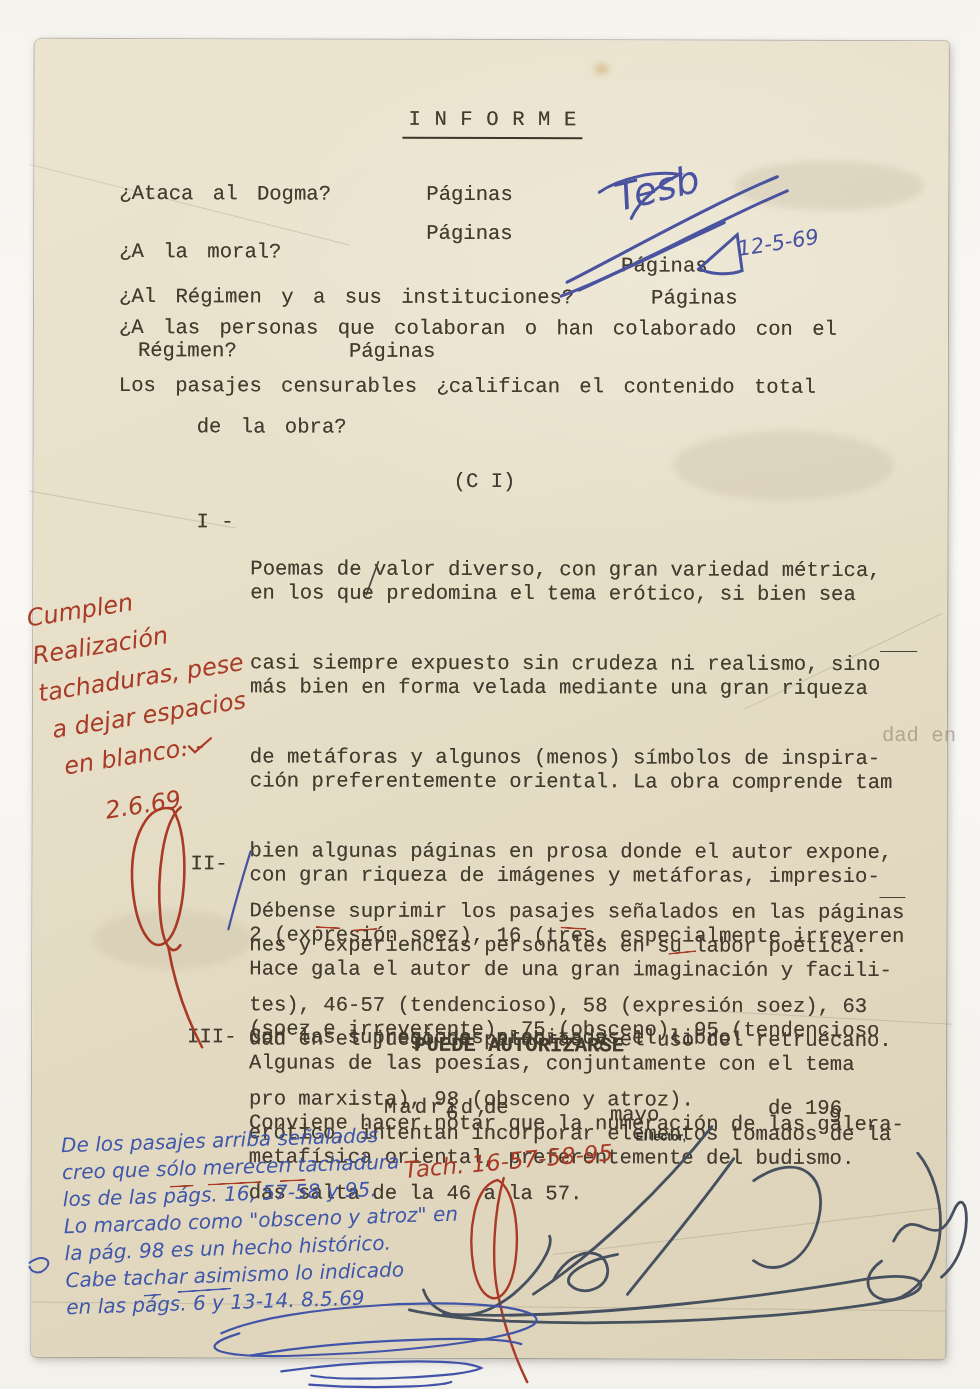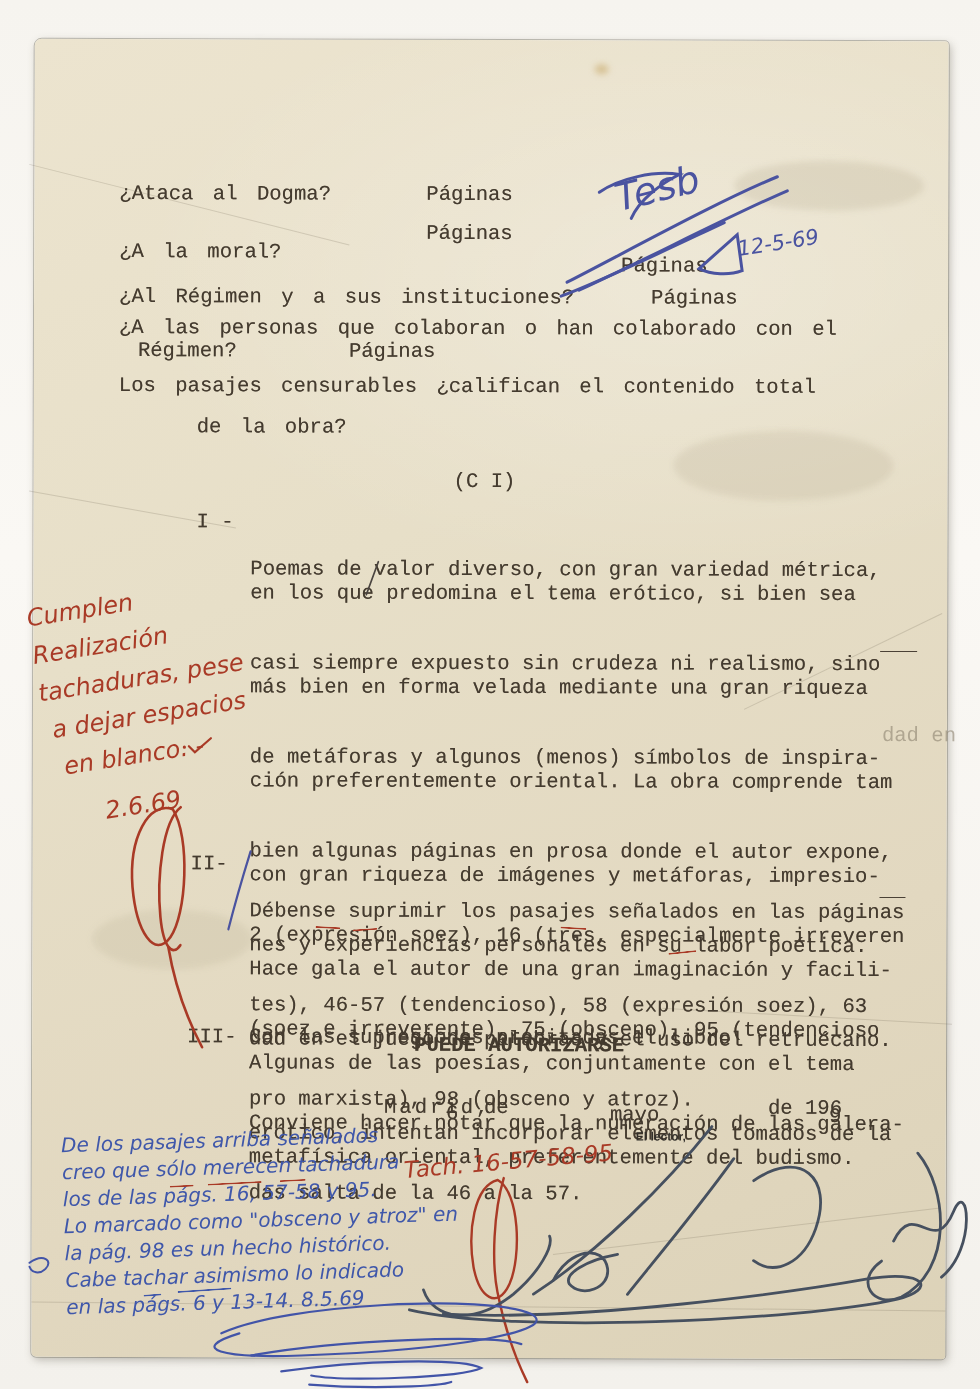--- a/index.html
+++ b/index.html
@@ -48,20 +48,21 @@
   <div class="crease" style="left:-6px;top:470px;width:210px;transform:rotate(10deg);"></div>
   <div class="crease" style="left:700px;top:620px;width:220px;transform:rotate(-26deg);"></div>
   <div class="crease" style="left:630px;top:975px;width:290px;transform:rotate(3deg);"></div>
   <div class="crease" style="left:0px;top:1266px;width:914px;transform:rotate(.4deg);"></div>
   <div class="crease" style="left:520px;top:1190px;width:390px;transform:rotate(-7deg);"></div>
   <div class="smudge" style="left:560px;top:24px;width:14px;height:10px;background:rgba(196,164,96,.55);"></div>
   <div class="smudge" style="left:700px;top:120px;width:190px;height:50px;background:rgba(150,138,108,.16);"></div>
   <div class="smudge" style="left:640px;top:390px;width:220px;height:70px;background:rgba(150,138,108,.14);"></div>
   <div class="smudge" style="left:60px;top:870px;width:160px;height:60px;background:rgba(150,138,108,.12);"></div>
 
+  <span class="t title" style="left:368px;top:68px;">I N F O R M E</span>
 
   <span class="t q" style="left:85px;top:143px;">¿Ataca al Dogma?</span>
   <span class="t q" style="left:392px;top:143px;">Páginas</span>
 
   <span class="t q" style="left:85px;top:182px;margin-top:19px;">¿A la moral?</span>
   <span class="t q" style="left:392px;top:182px;">Páginas</span>
 
   <span class="t q" style="left:587px;top:214px;">Páginas</span>
 
   <span class="t q" style="left:85px;top:246px;">¿Al Régimen y a sus instituciones?</span>

